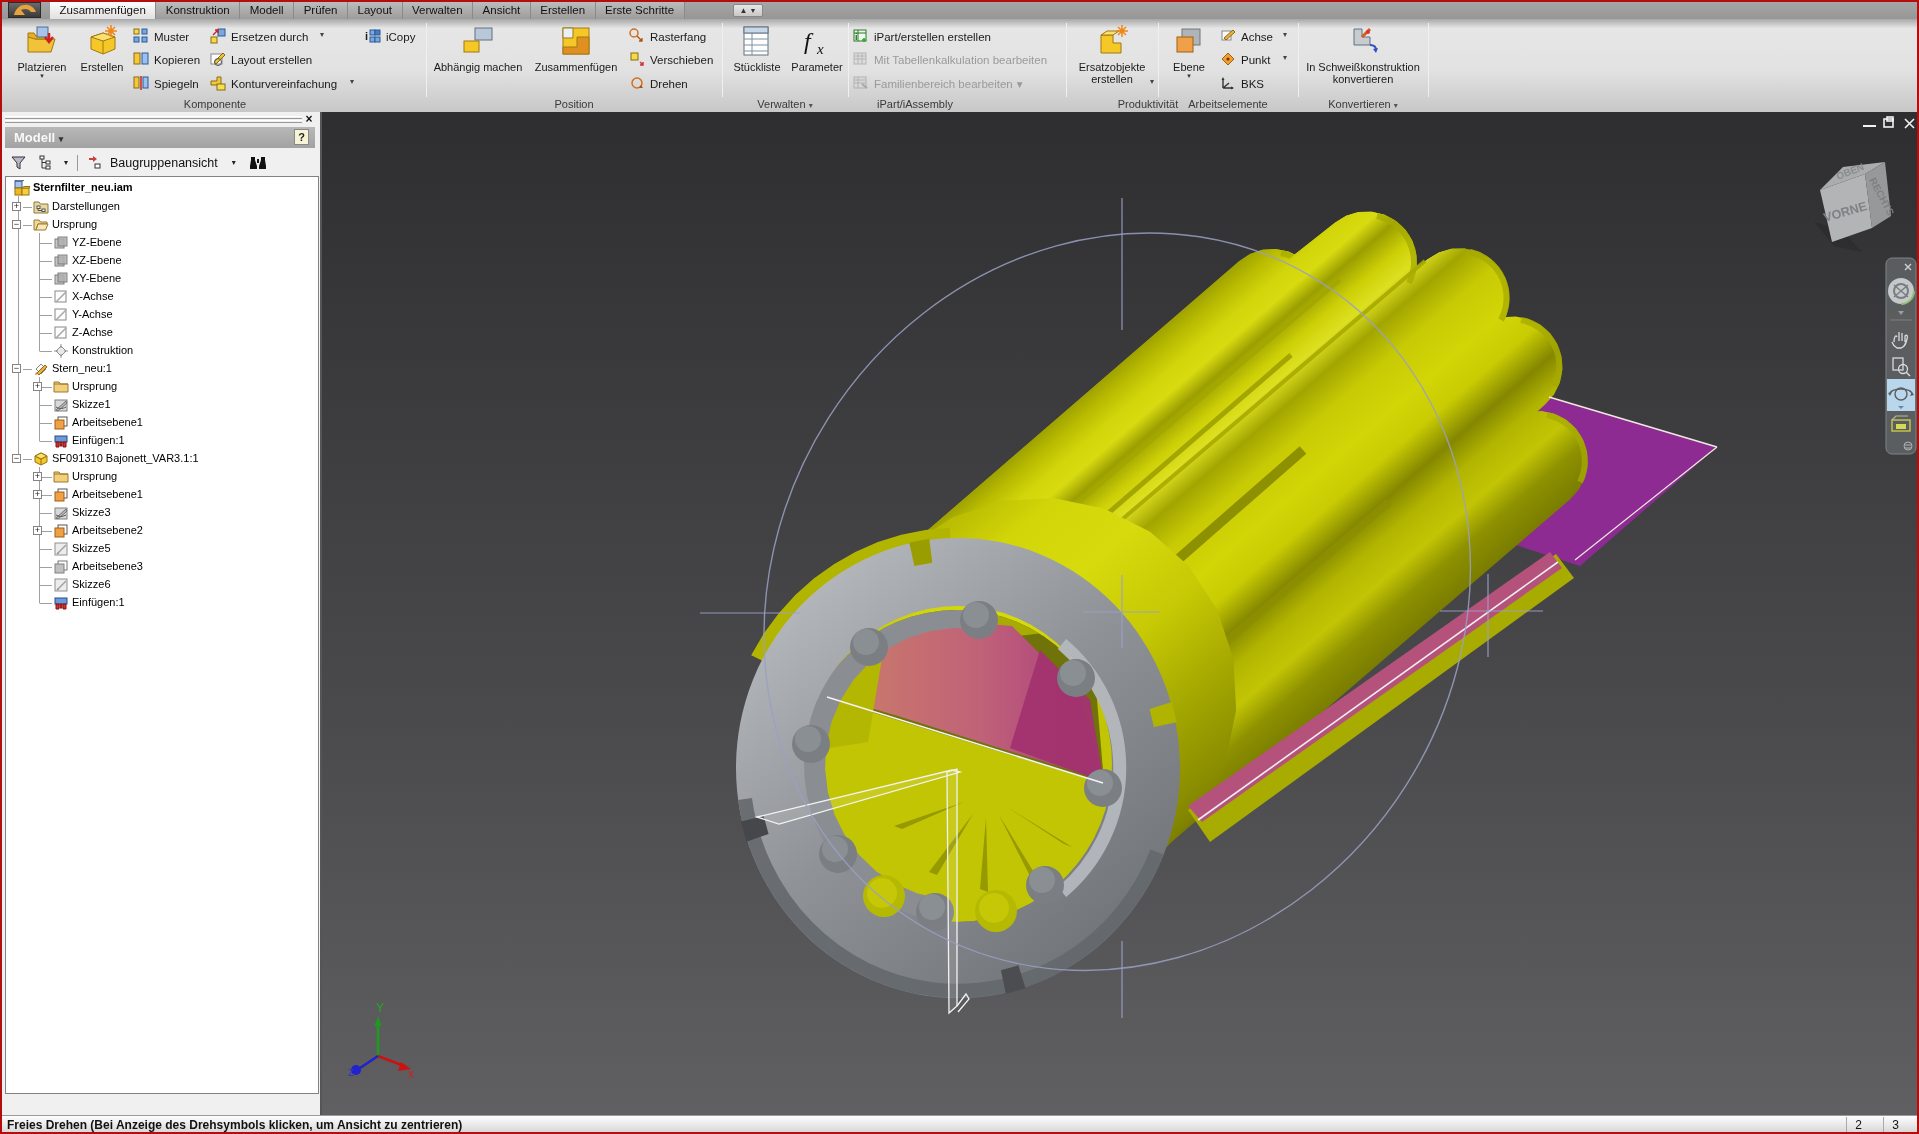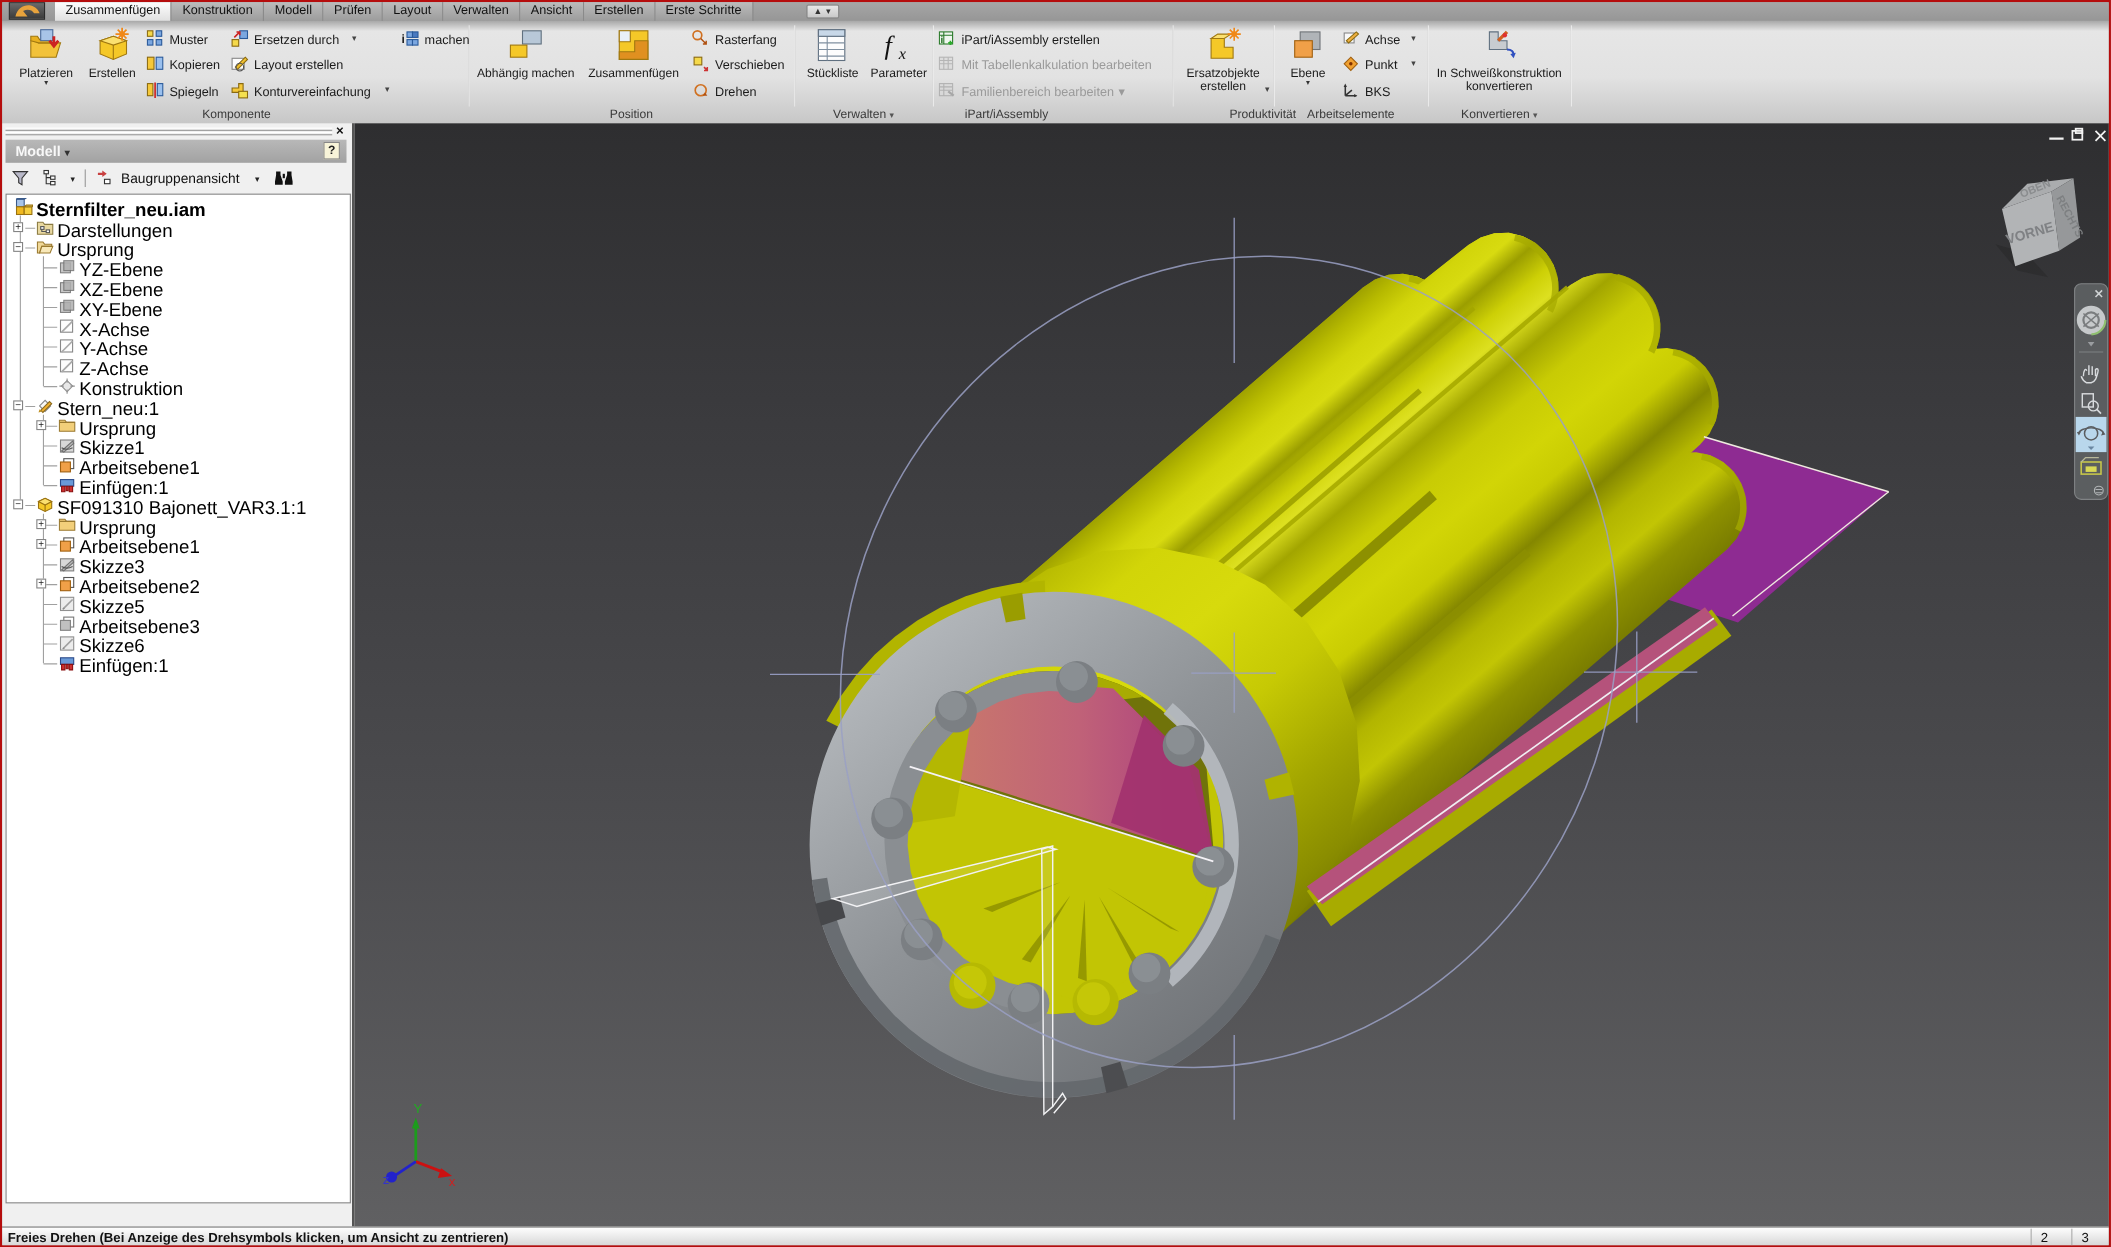--- a/index.html
+++ b/index.html
@@ -50,21 +50,21 @@
 .ptools svg { vertical-align:middle; }
 .tarr { font-size:8px; color:#222; margin-left:6px; vertical-align:middle; }
 .tsep { display:inline-block; width:1px; height:16px; background:#999; margin-left:9px; vertical-align:middle; }
 .btext { font-size:12.5px; color:#111; margin-left:6px; vertical-align:middle; }
 .tree { position:absolute; left:3px; top:64px; width:314px; height:918px; background:#fff;
   border:1px solid #828282; overflow:hidden; }
 .trow { position:absolute; left:0; height:18px; width:100%; }
 .trow .pm { position:absolute; top:4px; width:9px; height:9px; border:1px solid #848484;
   background:#fff; font-size:9px; line-height:7px; text-align:center; color:#222; }
 .trow .ti { }
-.tlabel { position:absolute; top:2px; font-size:17px; color:#000; white-space:nowrap;text-align:center; }
+.tlabel { position:absolute; top:2px; font-size:11px; color:#000; white-space:nowrap;text-align:center; }
 .status { position:absolute; left:0; top:1113px; width:1915px; height:17px;
   background:linear-gradient(#fefefe,#d8d8d8); border-top:1px solid #9a9a9a; }
 .stext { position:absolute; left:5px; top:2px; font-size:12px; color:#111;font-weight:bold; }
 .snum { position:absolute; top:2px; font-size:12px; color:#111; }
 .ssep { position:absolute; top:1px; width:1px; height:15px; background:#aaa; }
 </style></head><body>
 <div class="frame">
     <div class="viewport"></div>
     <svg width="1919" height="1134" viewBox="0 0 1919 1134" style="position:absolute;left:-2px;top:-2px">
       <defs>
@@ -347,39 +347,39 @@
           <path d="M1 6 h6 v-4 h4 v8 h-10 z" fill="#f5c83a" stroke="#8a6a10"></path>
           <rect x="7" y="9" width="8" height="6" fill="#f5e050" stroke="#8a6a10"></rect>
         </svg><span>Konturvereinfachung</span></div>
       <div class="sarrow" style="left:348px;top:58px">▾</div>
       <div class="smallbtn" style="left:363px;top:8px"><svg class="ic" width="16" height="16" viewBox="0 0 16 16">
           <rect x="5" y="2" width="5" height="5" fill="#7ba7e0" stroke="#2a5a9a"></rect>
           <rect x="10" y="2" width="5" height="5" fill="#4a7ac0" stroke="#2a5a9a"></rect>
           <rect x="5" y="9" width="5" height="5" fill="#7ba7e0" stroke="#2a5a9a"></rect>
           <rect x="10" y="9" width="5" height="5" fill="#7ba7e0" stroke="#2a5a9a"></rect>
           <text x="0" y="12" font-size="11" font-weight="bold" fill="#222" font-family="Liberation Sans">i</text>
-        </svg><span>machen</span></div>
+        </svg><span>iCopy</span></div>
       <div class="smallbtn" style="left:627px;top:8px"><svg class="ic" width="16" height="16" viewBox="0 0 16 16">
           <circle cx="5" cy="5" r="4" fill="none" stroke="#d07020" stroke-width="1.5"></circle>
           <path d="M8 8 l5 5 m0 -3 v3 h-3" stroke="#b05010" fill="none" stroke-width="1.3"></path>
         </svg><span>Rasterfang</span></div>
       <div class="smallbtn" style="left:627px;top:31px"><svg class="ic" width="16" height="16" viewBox="0 0 16 16">
           <rect x="2" y="2" width="7" height="7" fill="#f5d94a" stroke="#8a6a10"></rect>
           <path d="M11 11 l3 3 m-3 0 h3 v-3" stroke="#cc3333" fill="none" stroke-width="1.4"></path>
         </svg><span>Verschieben</span></div>
       <div class="smallbtn" style="left:627px;top:55px"><svg class="ic" width="16" height="16" viewBox="0 0 16 16">
           <circle cx="8" cy="8" r="5" fill="none" stroke="#d07020" stroke-width="1.5"></circle>
           <path d="M12 10 l2 3 h-4 z" fill="#b05010"></path>
         </svg><span>Drehen</span></div>
       <div class="smallbtn" style="left:851px;top:8px"><svg class="ic" width="16" height="16" viewBox="0 0 16 16">
           <rect x="1" y="2" width="12" height="11" fill="#eef6ee" stroke="#2a7a2a"></rect>
           <path d="M1 5 h12 M5 2 v11" stroke="#2a7a2a"></path>
           <text x="2" y="12" font-size="9" font-weight="bold" fill="#1a6a1a" font-family="Liberation Sans">i</text>
           <path d="M11 10 v4 m-2 -2 h4" stroke="#2aaa2a" stroke-width="1.6"></path>
-        </svg><span>iPart/iAssembly erstellen</span></div>
+        </svg><span>iPart/erstellen erstellen</span></div>
       <div class="smallbtn" style="left:1218px;top:8px"><svg class="ic" width="16" height="16" viewBox="0 0 16 16">
           <rect x="2" y="3" width="9" height="9" fill="#f8f8f8" stroke="#888"></rect>
           <path d="M4 10 L13 2 L15 4 L6 12 Z" fill="#f0b040" stroke="#8a6a10"></path>
         </svg><span>Achse</span></div>
       <div class="sarrow" style="left:1281px;top:11px">▾</div>
       <div class="smallbtn" style="left:1218px;top:31px"><svg class="ic" width="16" height="16" viewBox="0 0 16 16">
           <path d="M8 2 L14 8 L8 14 L2 8 Z" fill="#f0a030" stroke="#a06010"></path>
           <circle cx="8" cy="8" r="1.6" fill="#803000"></circle>
         </svg><span>Punkt</span></div>
       <div class="sarrow" style="left:1281px;top:34px">▾</div>

